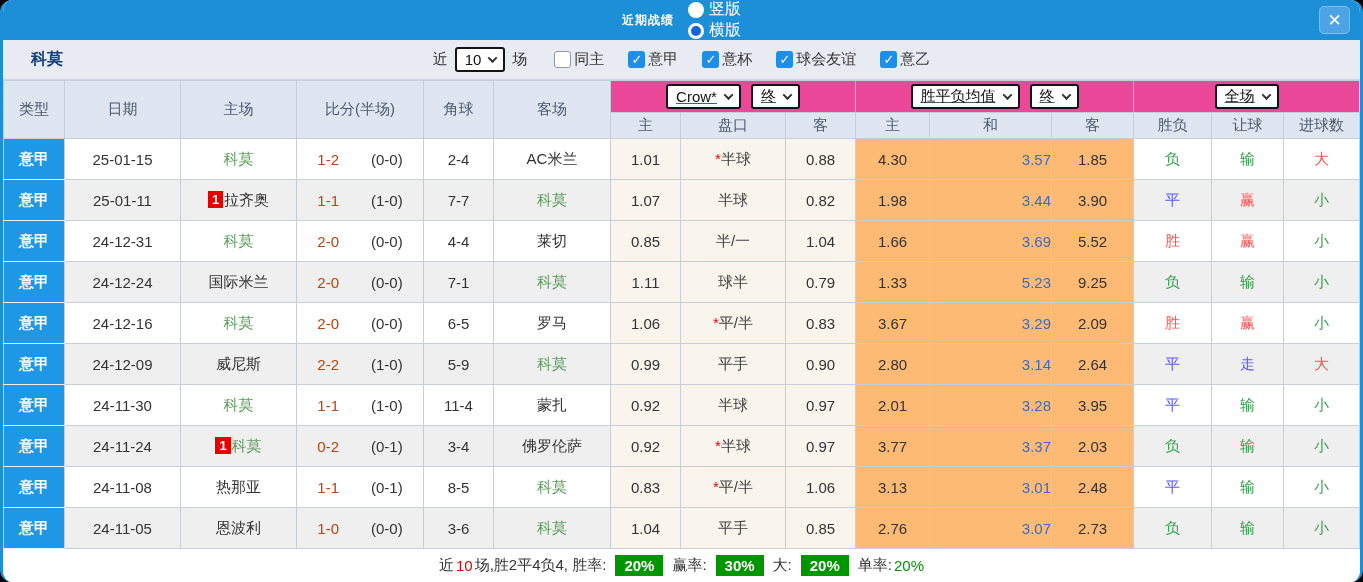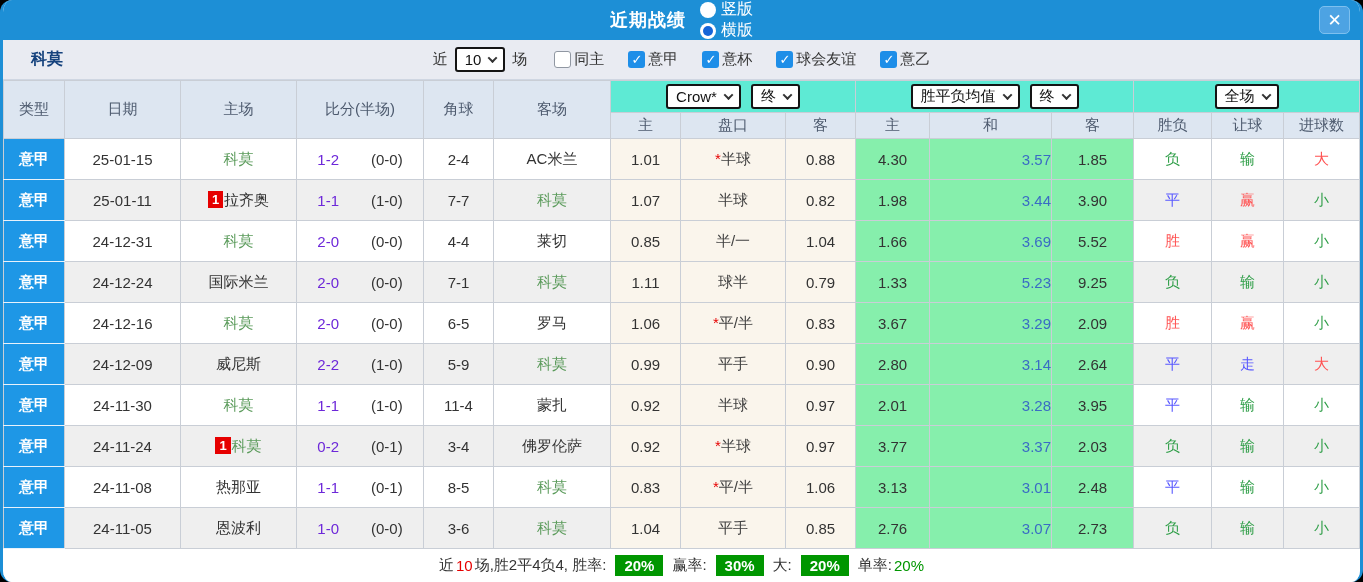--- a/index.html
+++ b/index.html
@@ -13,21 +13,21 @@
     position:relative; width:1363px; height:582px;
     background:#fff; border-radius:12px; overflow:hidden;
     border-left:3px solid #1d8fd6; border-right:3px solid #1d8fd6;
   }
   
   .titlebar {
     height:40px; background:#1d8fd6; display:flex; align-items:center;
     justify-content:center; position:relative; color:#fff;
   }
   .title-group { display:flex; align-items:center; gap:6px; }
-  .dialog-title { font-size:18px; font-weight:bold; letter-spacing:1px; }
+  .dialog-title { font-size:12px; font-weight:bold; letter-spacing:1px; }
   .radio-item { display:flex; align-items:center; gap:5px; margin-left:8px; font-size:16px; cursor:pointer; }
   .radio-dot { width:16px; height:16px; border-radius:50%; background:#fff; position:relative; display:inline-block; }
   .radio-dot.selected::after { content:""; position:absolute; inset:3px; border-radius:50%; background:#1565d8; }
   .close-btn {
     position:absolute; right:10px; top:6px; width:31px; height:28px;
     background:#4da3e3; border:1px solid #7dc0ef; border-radius:5px;
     display:flex; align-items:center; justify-content:center;
     color:#fff; font-size:17px; font-weight:bold; cursor:pointer;
   }
   
@@ -48,29 +48,29 @@
   .cb-item { display:flex; align-items:center; gap:3px; cursor:pointer; margin-left:20px; }
   .cb { width:17px; height:17px; border-radius:3px; display:inline-flex; align-items:center; justify-content:center; }
   .cb.checked { background:#1e8ee8; color:#fff; font-size:13px; font-weight:bold; }
   .cb.unchecked { background:#fff; border:1px solid #9097a2; }
   
   table { border-collapse:collapse; table-layout:fixed; width:100%;border-radius:27px; }
   th, td { border:1px solid #c9ced6; text-align:center; overflow:hidden; white-space:nowrap; padding:0; }
   thead th { background:#dde6f1; color:#4d5a6e; font-weight:normal; font-size:15px; }
   thead tr.h1 th { height:32px; }
   thead tr.h2 th { height:26px; }
-  .sel-cell { background:#5eead4; }
+  .sel-cell { background:#ec4899;text-decoration:underline; }
   .sel-wrap { display:flex; align-items:center; justify-content:center; gap:10px; }
   tbody tr { height:41px; font-size:15px; color:#333; background:#fff; }
   tbody tr:nth-child(even) { background:#efefef; }
   td.league { background:#1e97e6; color:#fff; font-weight:bold; border-bottom-color:#e8f2fb; }
   td.oddsbg { background:#faf5ec; }
-  td.avgbg  { background:#86efac; }
+  td.avgbg  { background:#fdba74; }
   .t-green { color:#5b9b5b; }
-  .score-full { color:#6d28d9; }
+  .score-full { color:#c2410c; }
   .score-half { color:#333;margin-left:32px; }
   .hcap { color:#404040; }
   .star { color:#e60000; }
   .draw-val { color:#3a6cc4;text-align:right; }
   .c-red { color:#ff5252; }
   .c-green { color:#2e9e47; }
   .c-blue { color:#5858ff; }
   .badge1 { display:inline-block; background:#e60000; color:#fff; font-size:13px; font-weight:bold;
     padding:0 4px; line-height:17px; margin-right:1px; vertical-align:1px; }
   

